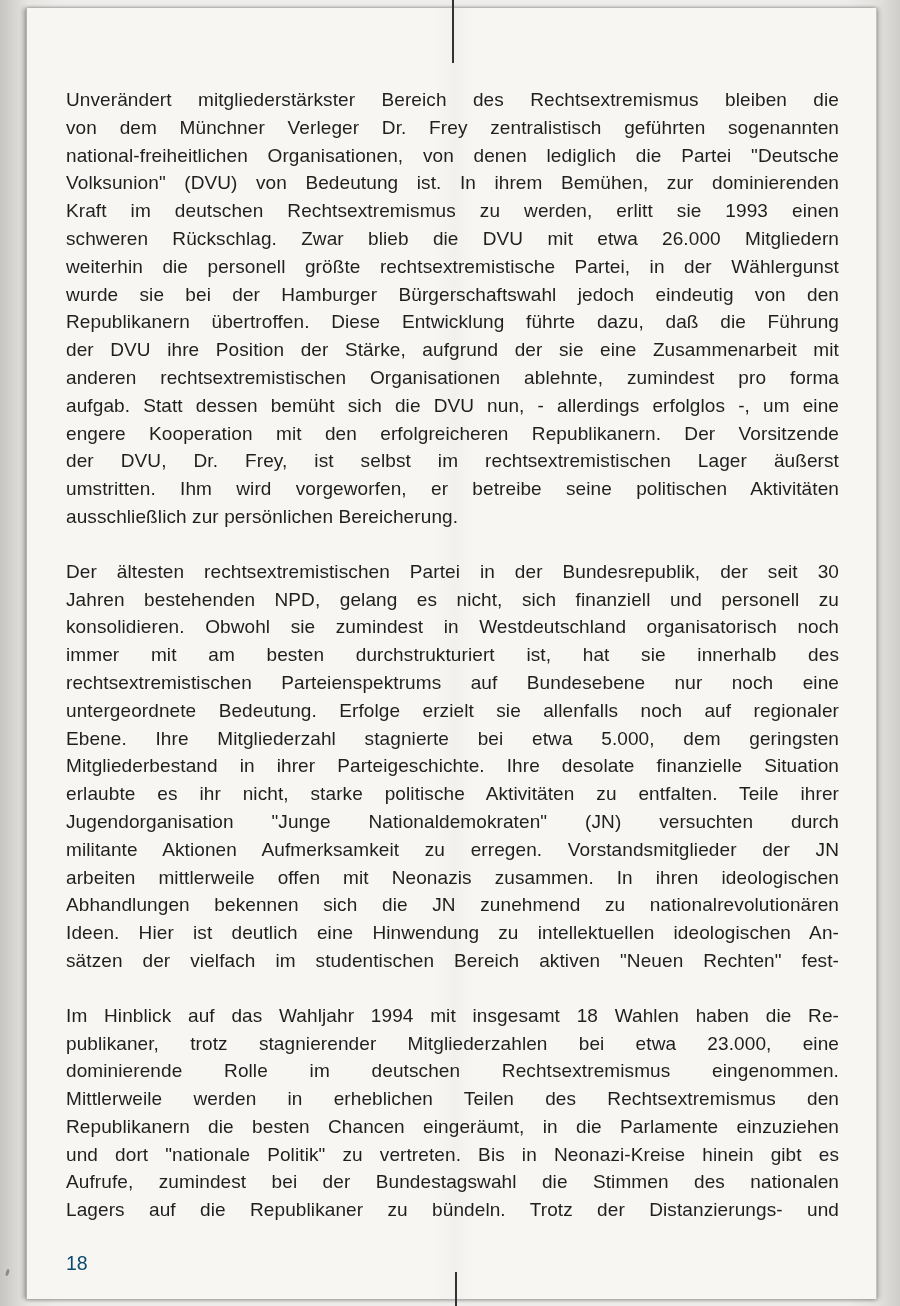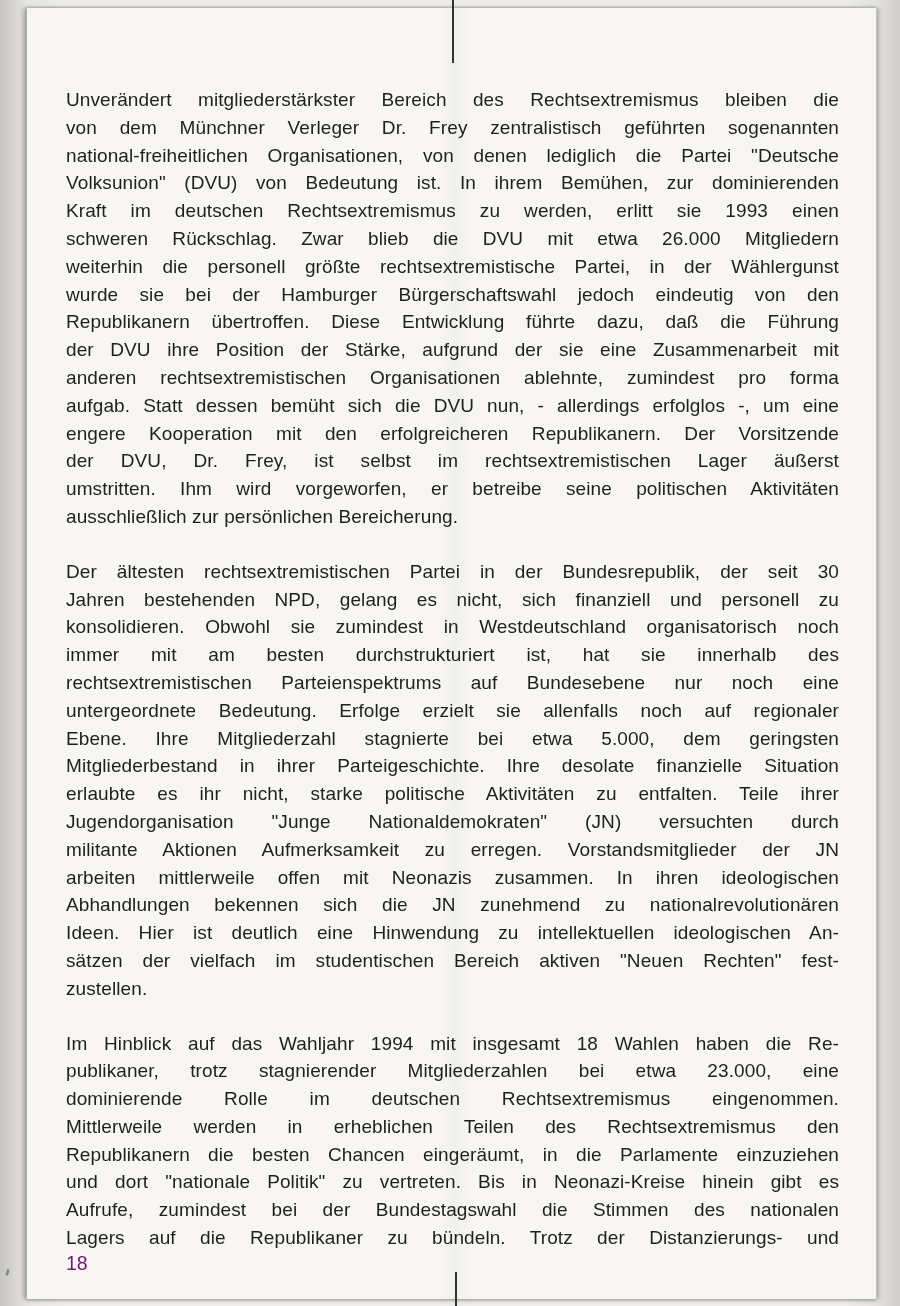--- a/index.html
+++ b/index.html
@@ -57,21 +57,21 @@
     white-space: normal;
   }
   .line.last {
     text-align-last: left;
   }
   .page-number {
     position: absolute;
     left: 39px;
     bottom: 24px;
     font-size: 19.5px;
-    color: #701a75;
+    color: #0c4a6e;
   }
   .artifact {
     position: absolute;
     width: 2px;
     background: #323232;
     z-index: 5;
   }
   .artifact.top {
     left: 452px;
     top: 0;
@@ -129,21 +129,20 @@
           <div class="line">untergeordnete Bedeutung. Erfolge erzielt sie allenfalls noch auf regionaler</div>
           <div class="line">Ebene. Ihre Mitgliederzahl stagnierte bei etwa 5.000, dem geringsten</div>
           <div class="line">Mitgliederbestand in ihrer Parteigeschichte. Ihre desolate finanzielle Situation</div>
           <div class="line">erlaubte es ihr nicht, starke politische Aktivitäten zu entfalten. Teile ihrer</div>
           <div class="line">Jugendorganisation "Junge Nationaldemokraten" (JN) versuchten durch</div>
           <div class="line">militante Aktionen Aufmerksamkeit zu erregen. Vorstandsmitglieder der JN</div>
           <div class="line">arbeiten mittlerweile offen mit Neonazis zusammen. In ihren ideologischen</div>
           <div class="line">Abhandlungen bekennen sich die JN zunehmend zu nationalrevolutionären</div>
           <div class="line">Ideen. Hier ist deutlich eine Hinwendung zu intellektuellen ideologischen An-</div>
           <div class="line">sätzen der vielfach im studentischen Bereich aktiven "Neuen Rechten" fest-</div>
-          <div class="line last">zustellen.</div>
         </div>
         <div class="paragraph">
           <div class="line">Im Hinblick auf das Wahljahr 1994 mit insgesamt 18 Wahlen haben die Re-</div>
           <div class="line">publikaner, trotz stagnierender Mitgliederzahlen bei etwa 23.000, eine</div>
           <div class="line">dominierende Rolle im deutschen Rechtsextremismus eingenommen.</div>
           <div class="line">Mittlerweile werden in erheblichen Teilen des Rechtsextremismus den</div>
           <div class="line">Republikanern die besten Chancen eingeräumt, in die Parlamente einzuziehen</div>
           <div class="line">und dort "nationale Politik" zu vertreten. Bis in Neonazi-Kreise hinein gibt es</div>
           <div class="line">Aufrufe, zumindest bei der Bundestagswahl die Stimmen des nationalen</div>
           <div class="line">Lagers auf die Republikaner zu bündeln. Trotz der Distanzierungs- und</div>

